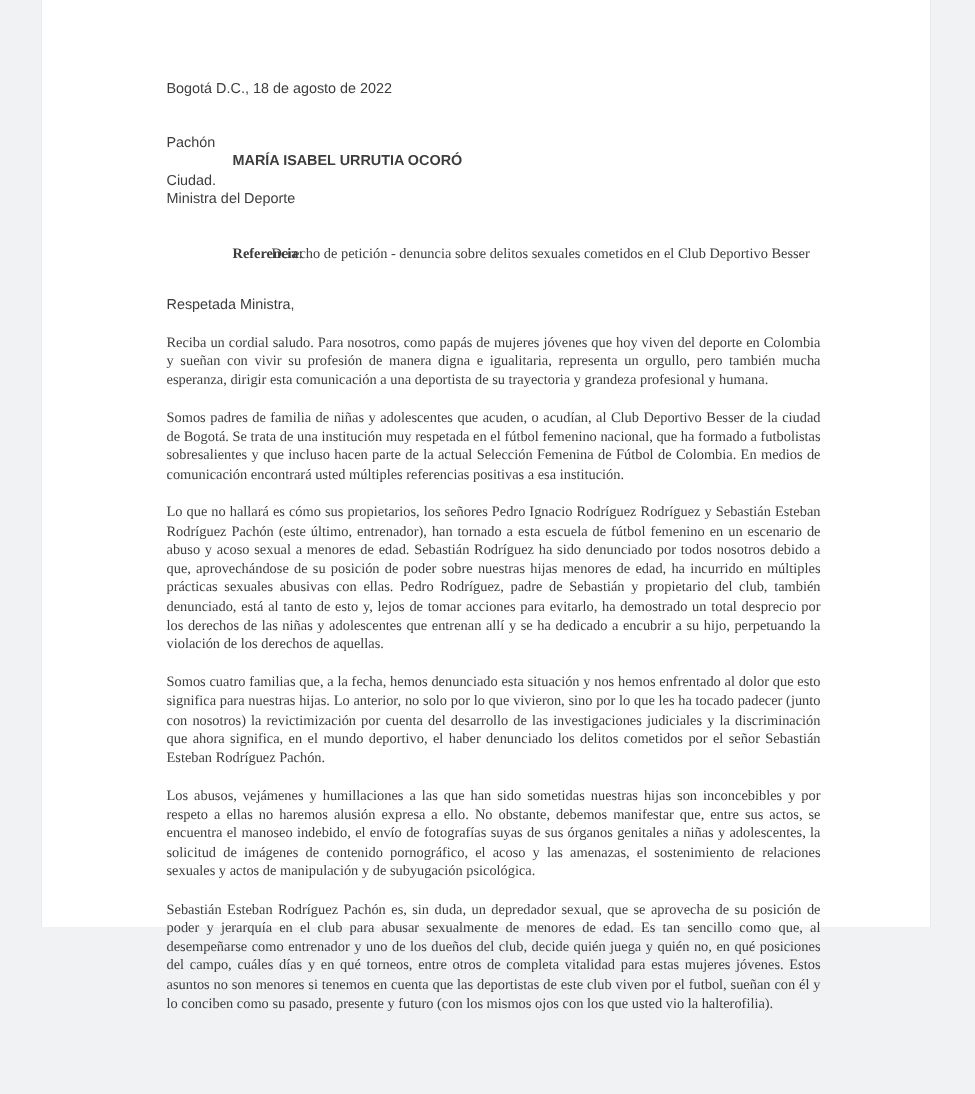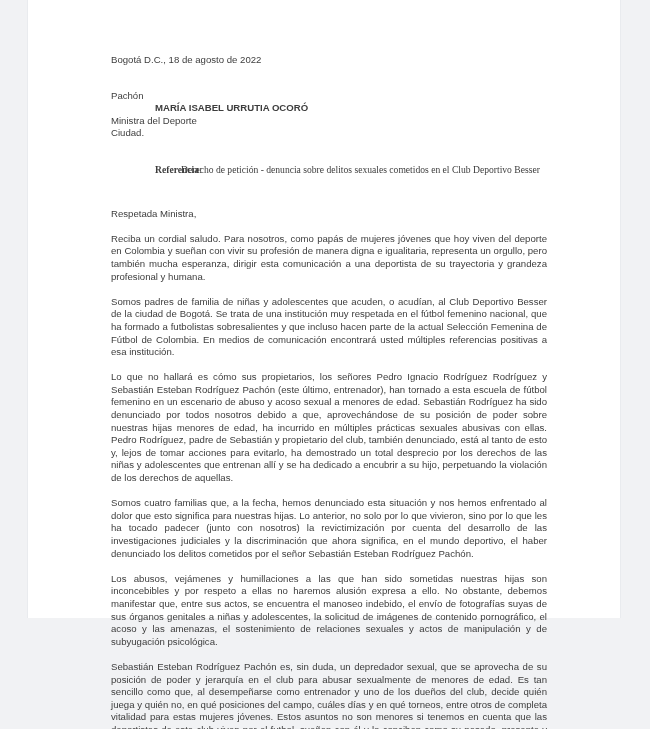--- a/index.html
+++ b/index.html
@@ -48,39 +48,40 @@
   }
   .ref-label {
     width: 70px;
     flex: 0 0 70px;
   }
   .ref-text {
     flex: 1 1 auto;
     text-align: left;
   }
   .greeting {
-    margin-top: 31px;
+    margin-top: 21px;
   }
   .body-par {
     margin: 12.6px 0 0 0;
     text-align: justify;
+    font-family: Liberation Serif, serif;
   }
 </style>
 </head>
 <body>
 
 <div class="paper">
 
   <div class="date-line">Bogotá D.C., 18 de agosto de 2022</div>
 
   <div class="recipient-block">
     <div>Pachón</div>
     <div class="bold">MARÍA ISABEL URRUTIA OCORÓ</div>
+    <div>Ciudad.</div>
     <div>Ministra del Deporte</div>
-    <div>Ciudad.</div>
   </div>
 
   <div class="reference-row">
     <div class="ref-label"><span class="bold">Referencia</span><span>:</span></div>
     <div class="ref-text">Derecho de petición - denuncia sobre delitos sexuales cometidos en el Club Deportivo Besser</div>
   </div>
 
   <div class="greeting">Respetada Ministra,</div>
 
   <div>

